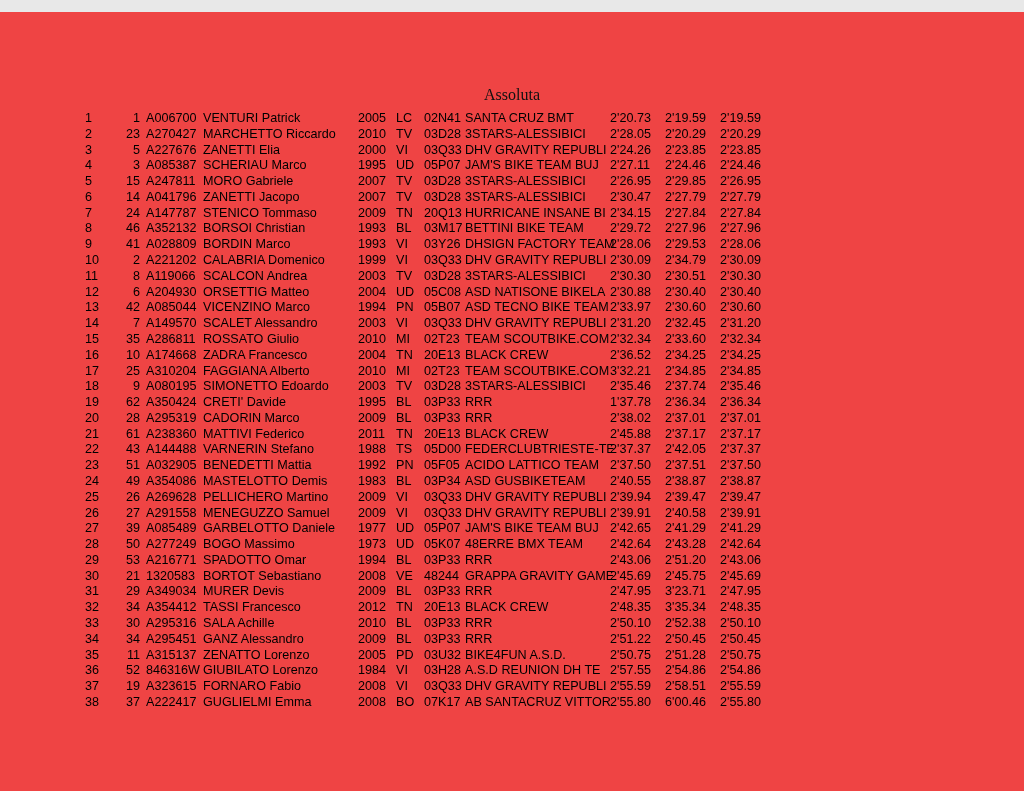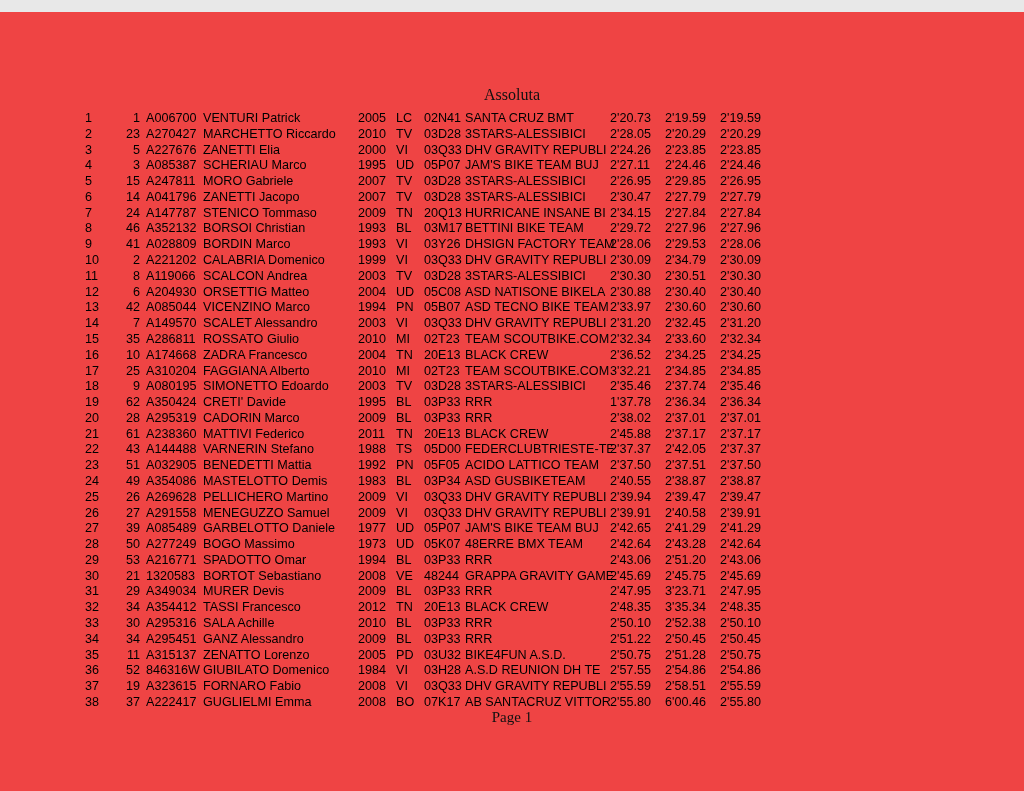--- a/index.html
+++ b/index.html
@@ -551,21 +551,21 @@
       <span class="c team">BIKE4FUN A.S.D.</span>
       <span class="c t1">2'50.75</span>
       <span class="c t2">2'51.28</span>
       <span class="c t3">2'50.75</span>
     </div>
 
     <div class="row">
       <span class="c pos">36</span>
       <span class="c bib">52</span>
       <span class="c lic">846316W</span>
-      <span class="c name">GIUBILATO Domenico</span>
+      <span class="c name">GIUBILATO Lorenzo</span>
       <span class="c year">1984</span>
       <span class="c prov">VI</span>
       <span class="c code">03H28</span>
       <span class="c team">A.S.D REUNION DH TE</span>
       <span class="c t1">2'57.55</span>
       <span class="c t2">2'54.86</span>
       <span class="c t3">2'54.86</span>
     </div>
 
     <div class="row">
@@ -590,14 +590,13 @@
       <span class="c year">2008</span>
       <span class="c prov">BO</span>
       <span class="c code">07K17</span>
       <span class="c team">AB SANTACRUZ VITTOR</span>
       <span class="c t1">2'55.80</span>
       <span class="c t2">6'00.46</span>
       <span class="c t3">2'55.80</span>
     </div>
   </div>
 
-  <div class="footer">Page 1</div>
 </div>
 
 </body></html>

